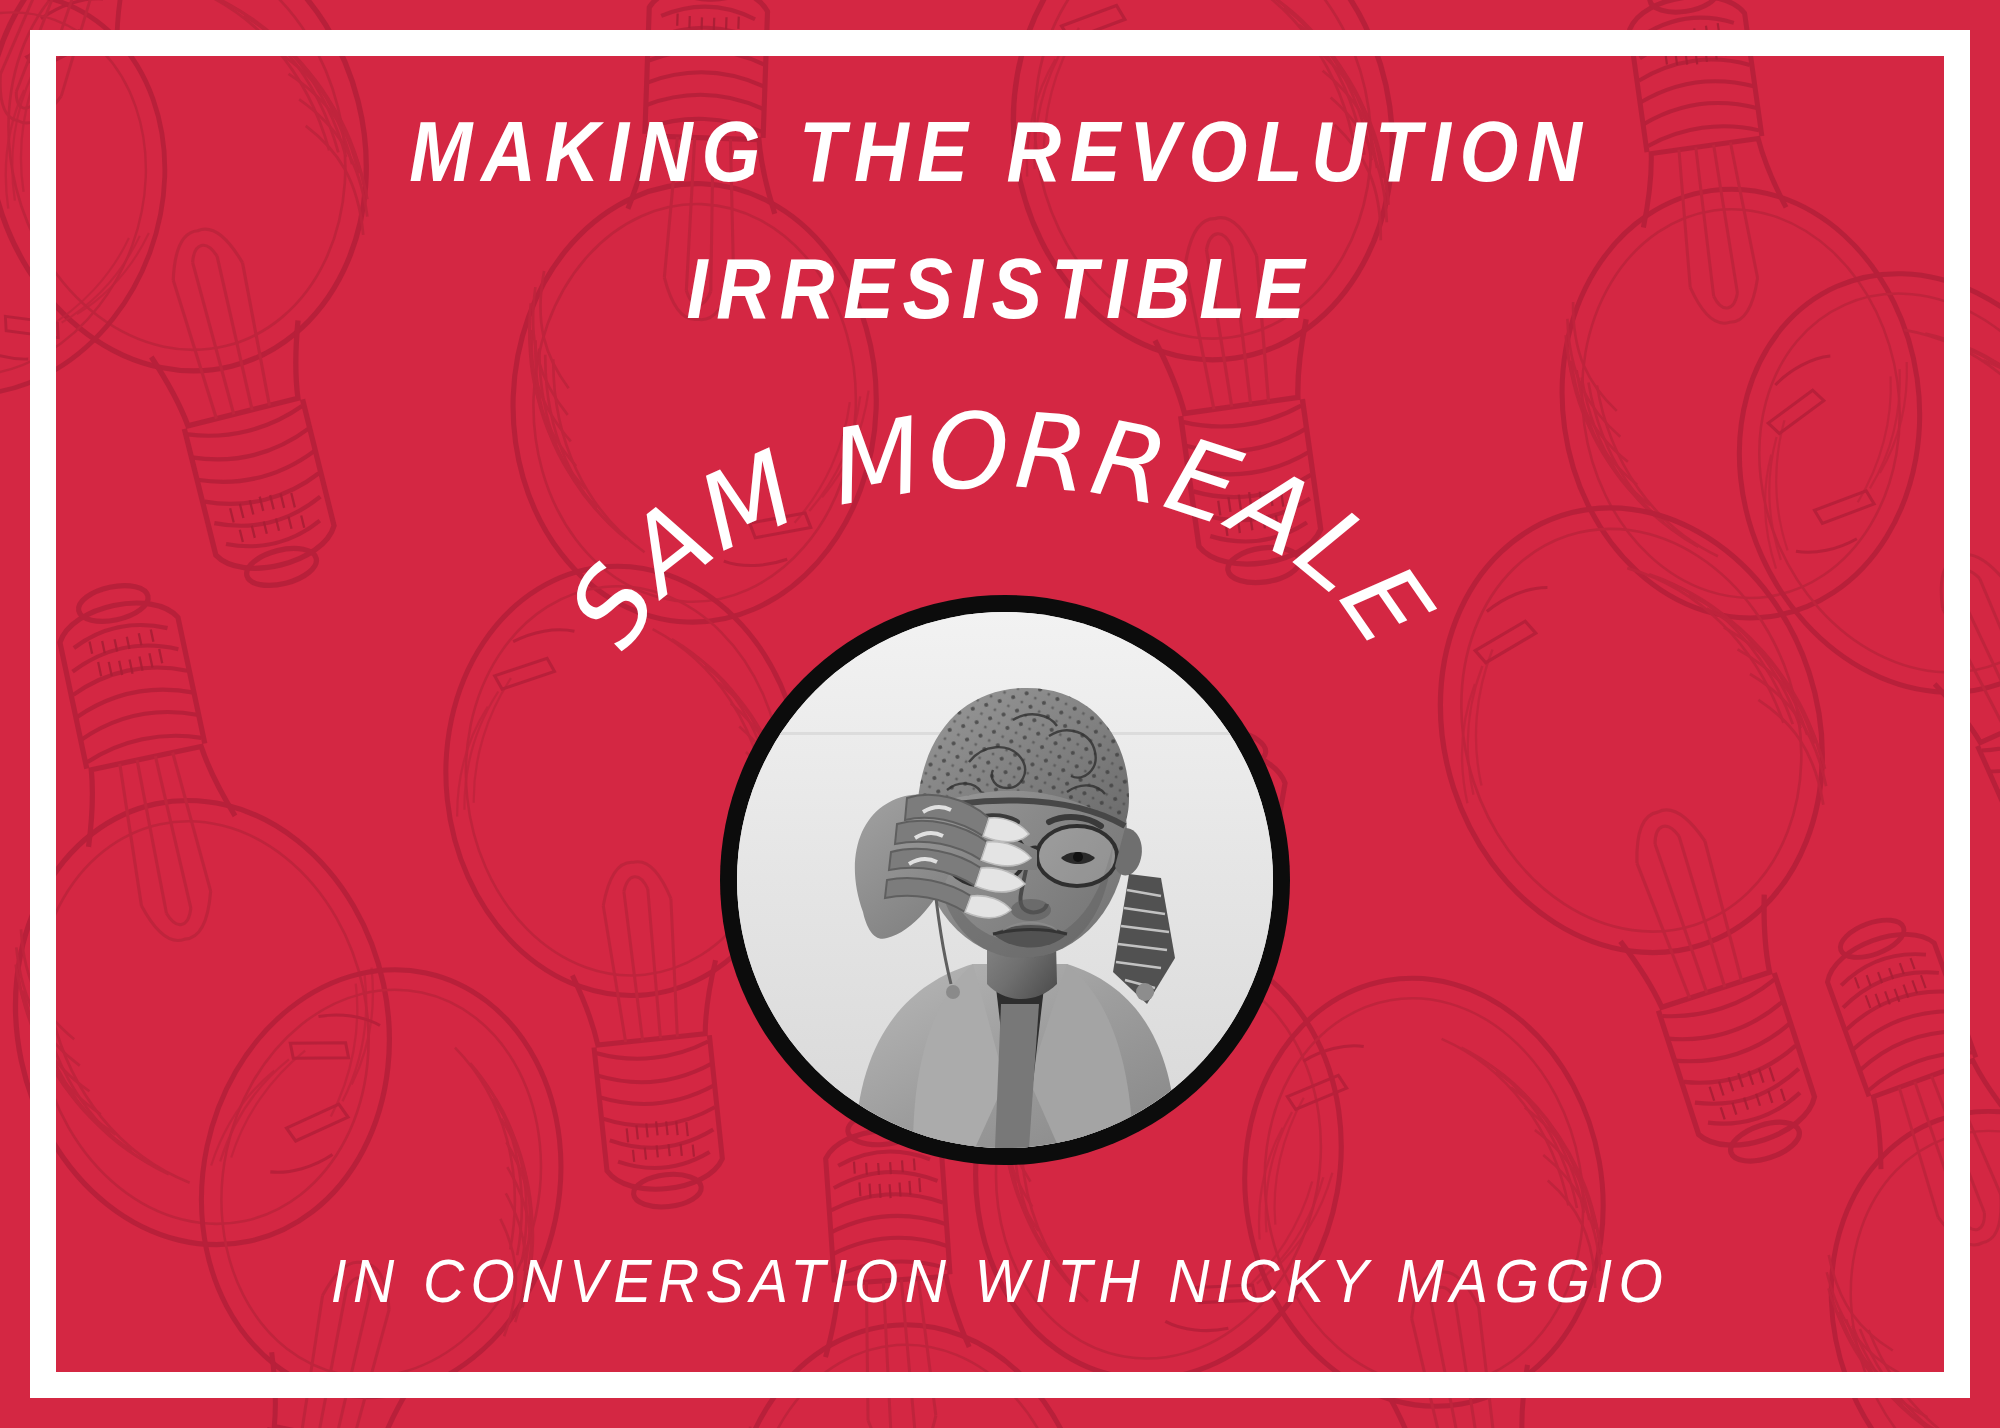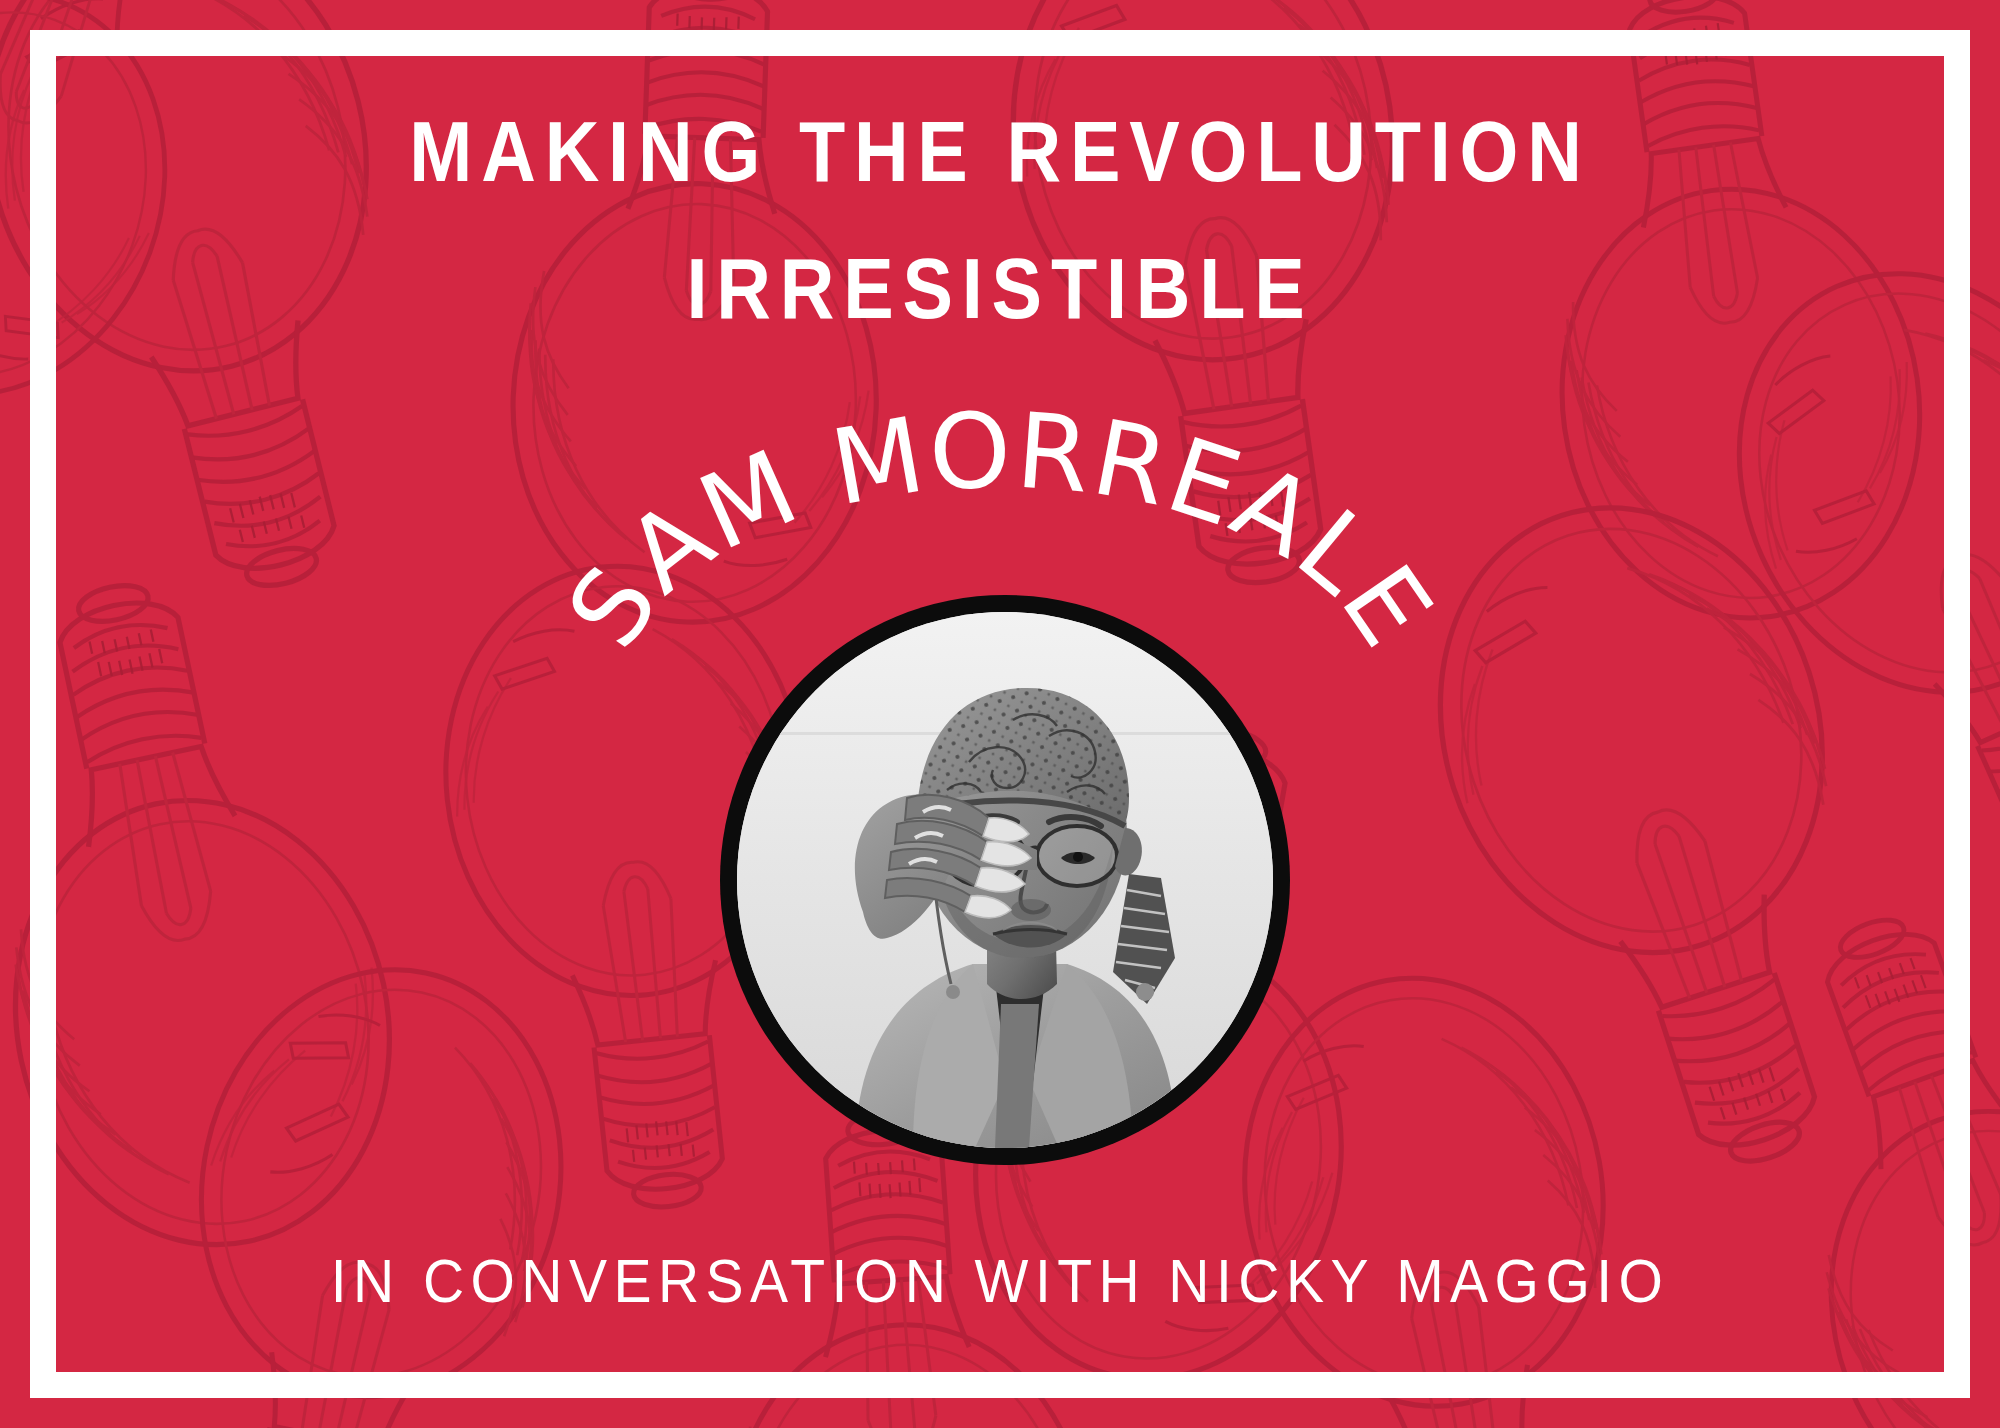--- a/index.html
+++ b/index.html
@@ -24,21 +24,21 @@
   #frame{
     position:absolute;
     left:30px;top:30px;right:30px;bottom:30px;
     border:26px solid #ffffff;
     box-sizing:border-box;
     pointer-events:none;
   }
 
   
   #content{
-    position:absolute;inset:0;
+    position:absolute;inset:0;font-style:italic;
   }
 
   .title-line{
     position:absolute;left:0;right:0;
     text-align:center;
     color:#fff;
     font-family:"Liberation Sans", sans-serif;
     font-weight:700;
     font-size:86px;
     line-height:1;

